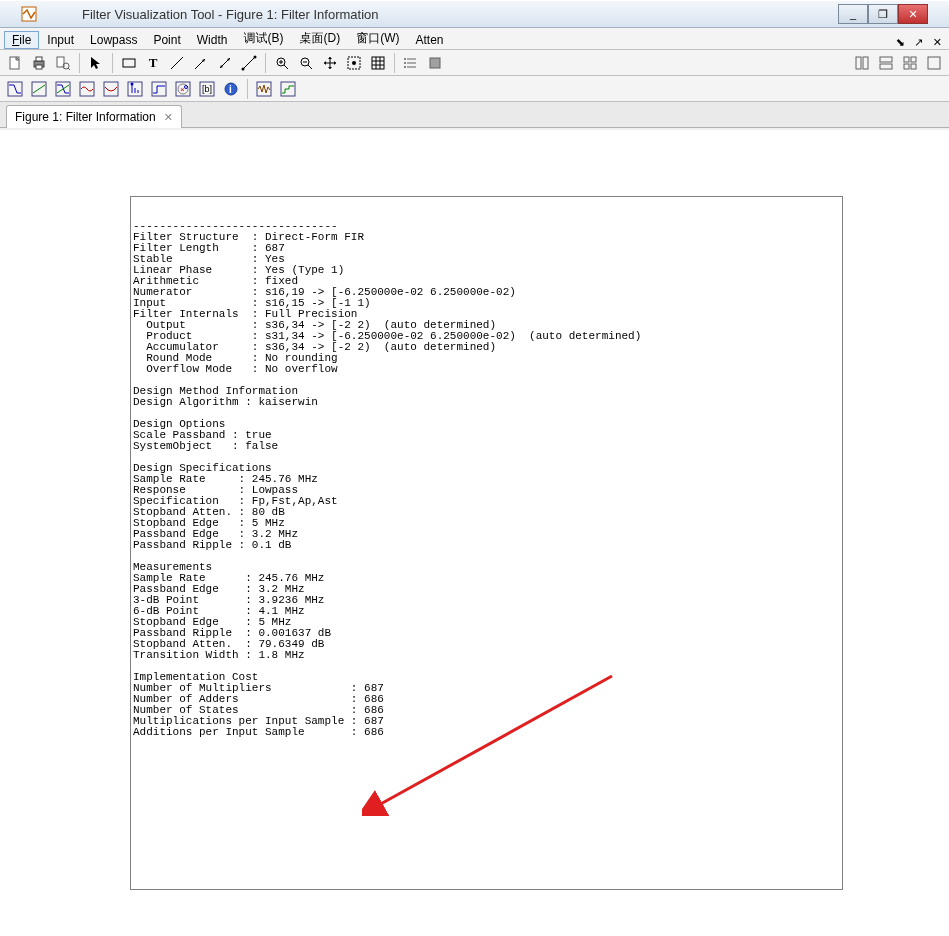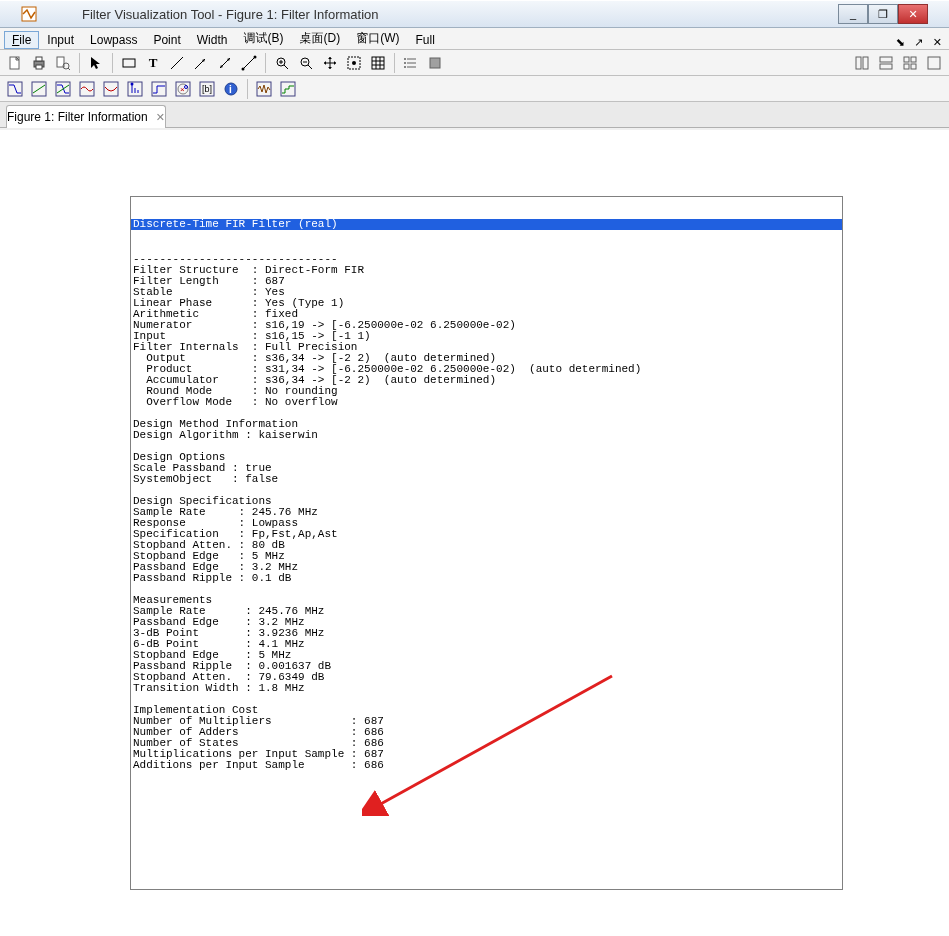--- a/index.html
+++ b/index.html
@@ -22,21 +22,21 @@
 .menuright span { padding:0 3px; cursor:pointer; font-size:11px; }
 
 
 .toolbar { height:26px; background:#f4f4f4; border-bottom:1px solid #c0c0c0; display:flex; align-items:center; padding:0 4px; gap:2px; }
 .tbtn { width:22px; height:22px; border:1px solid transparent; display:flex; align-items:center; justify-content:center; cursor:pointer; font-size:13px; }
 .tdiv { width:1px; height:20px; background:#c0c0c0; margin:0 3px; }
 .tspacer { flex:1; }
 
 
 .tabbar { height:26px; background:#eaeaea; border-bottom:1px solid #b0b0b0; display:flex; align-items:flex-end; padding:0 6px; }
-.tab { background:#fff; border:1px solid #b0b0b0; border-bottom:none; padding:4px 0; font-size:12px; display:flex; align-items:flex-end; gap:8px; border-radius:3px 3px 0 0; position:relative; top:1px; }
+.tab { background:#fff; border:1px solid #b0b0b0; border-bottom:none; padding:4px 8px; font-size:12px; display:flex; align-items:flex-end; gap:8px; border-radius:3px 3px 0 0; position:relative; top:1px; }
 .tabclose { color:#888; cursor:pointer; font-size:11px; }
 
 
 .content { position:absolute; top:130px; left:0; right:0; bottom:0; background:#fff; }
 .textframe { position:absolute; left:130px; top:66px; width:713px; height:694px; border:1px solid #808080; background:#fff; overflow:auto; font-family:"Courier New",monospace; font-size:11px; line-height:11px; white-space:pre; }
 .tfhead { background:#2060e0; color:#fff; padding:0 2px; }
 .tfbody { padding:2px; color:#000; }
 
 
 .arrow { position:absolute; left:362px; top:536px; width:260px; height:150px; pointer-events:none; }
@@ -71,21 +71,21 @@
 
 <div class="menubar">
   <div class="menuitem active"><u>F</u>ile</div>
   <div class="menuitem">Input</div>
   <div class="menuitem">Lowpass</div>
   <div class="menuitem">Point</div>
   <div class="menuitem">Width</div>
   <div class="menuitem">调试(B)</div>
   <div class="menuitem">桌面(D)</div>
   <div class="menuitem">窗口(W)</div>
-  <div class="menuitem">Full</div>
+  <div class="menuitem">Atten</div>
   <div class="menuspacer"></div>
   <div class="menuright">
     <span>⬊</span>
     <span>↗</span>
     <span>✕</span>
   </div>
 </div>
 
 <div class="toolbar">
   <div class="tbtn">
@@ -312,21 +312,20 @@
 
 <div class="tabbar">
   <div class="tab">
     <span>Figure 1: Filter Information</span>
     <span class="tabclose">✕</span>
   </div>
 </div>
 
 <div class="content">
   <div class="textframe">
-    <div class="tfhead">Discrete-Time FIR Filter (real)                                                                                          </div>
     <div class="tfbody">-------------------------------
 Filter Structure  : Direct-Form FIR
 Filter Length     : 687
 Stable            : Yes
 Linear Phase      : Yes (Type 1)
 Arithmetic        : fixed
 Numerator         : s16,19 -&gt; [-6.250000e-02 6.250000e-02)
 Input             : s16,15 -&gt; [-1 1)
 Filter Internals  : Full Precision
   Output          : s36,34 -&gt; [-2 2)  (auto determined)

